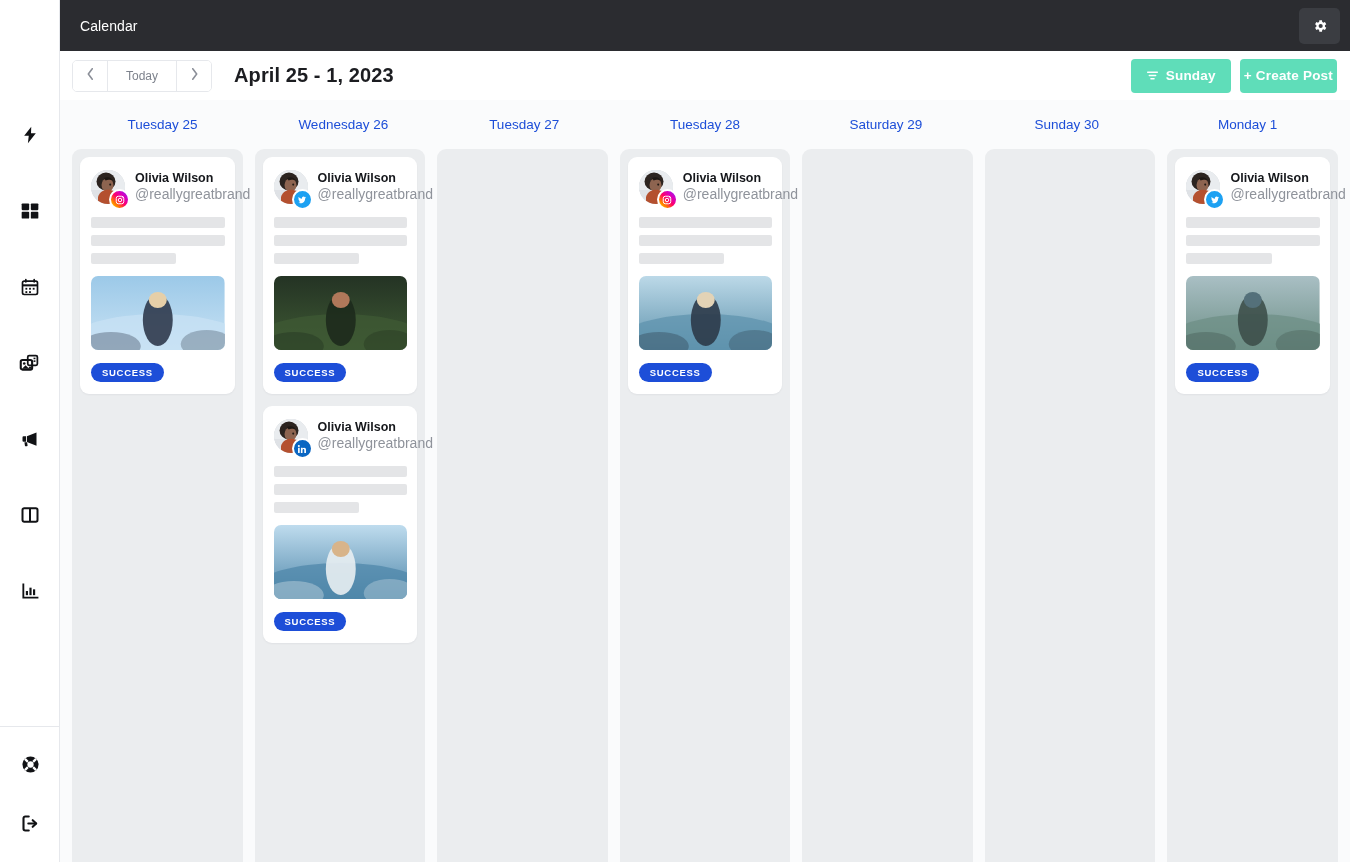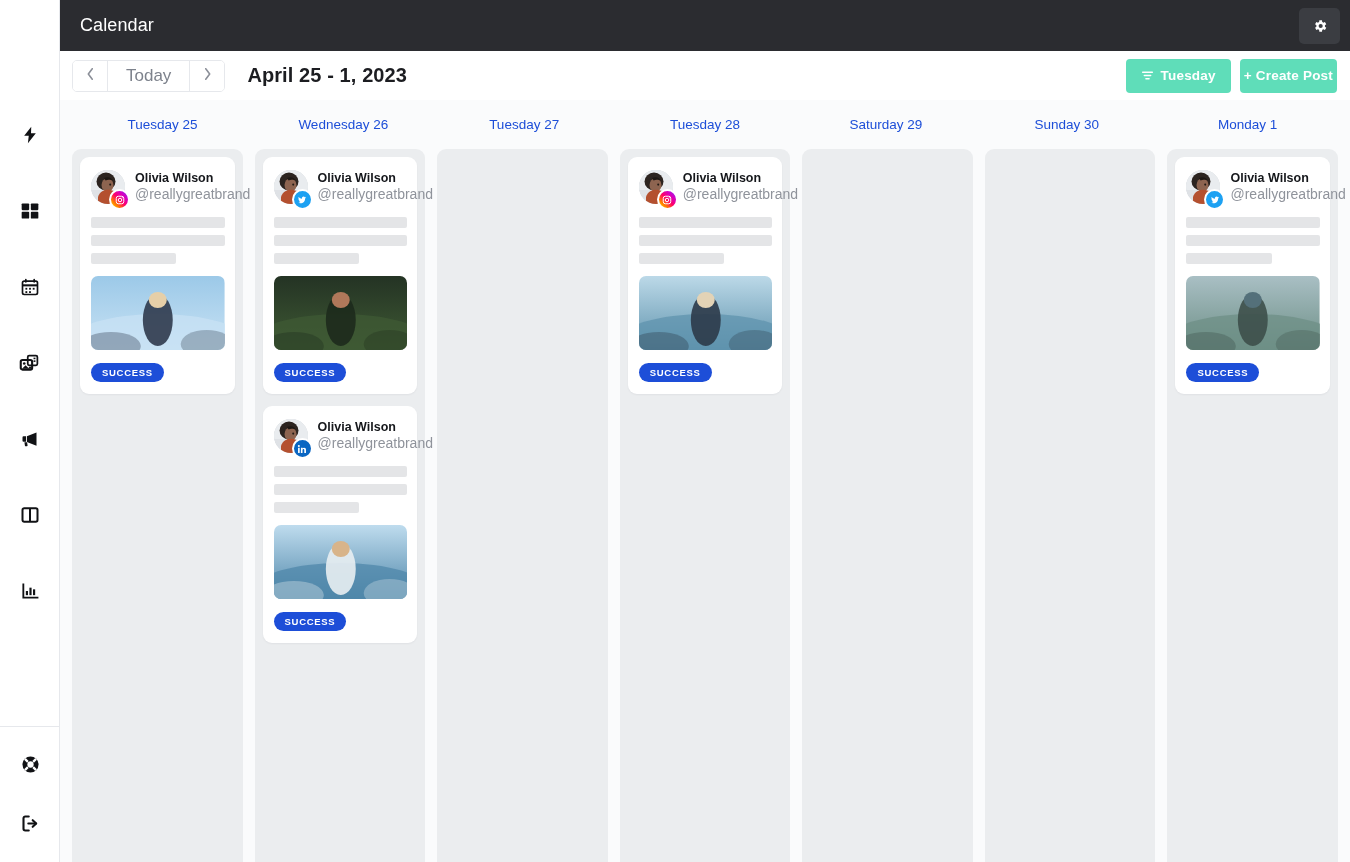--- a/index.html
+++ b/index.html
@@ -38,21 +38,21 @@
   
   .main { flex: 1 1 auto; display: flex; flex-direction: column; height: 862px; min-width: 0; }
 
   
   .topbar {
     height: 51px; background: #2b2c30;
     display: flex; align-items: center;
     padding: 0 10px 0 20px;
     flex: 0 0 51px;
   }
-  .topbar-title { color: #ffffff; font-size: 18px; font-weight: 400; letter-spacing: .1px; }
+  .topbar-title { color: #ffffff; font-size: 14px; font-weight: 400; letter-spacing: .1px; }
   .topbar-spacer { flex: 1 1 auto; }
   .gear-btn {
     width: 41px; height: 36px; border-radius: 5px;
     background: #3b3d42;
     display: flex; align-items: center; justify-content: center;
     cursor: pointer;
   }
   .gear-btn svg { display:block; }
 
   
@@ -67,21 +67,21 @@
     border: 1px solid #e6e8ec; border-radius: 5px;
     height: 32px; overflow: hidden;
     background: #fff;
   }
   .nav-btn {
     height: 30px; min-width: 34px;
     display: flex; align-items: center; justify-content: center;
     color: #8b8f98; font-size: 15px; cursor: pointer;
     background: #fff;
   }
-  .nav-btn.today { padding: 0 18px; font-size: 17px; color: #7d828c; border-left: 1px solid #e6e8ec; border-right: 1px solid #e6e8ec; }
+  .nav-btn.today { padding: 0 18px; font-size: 12px; color: #7d828c; border-left: 1px solid #e6e8ec; border-right: 1px solid #e6e8ec; }
   .range-title {
     margin-left: 22px;
     font-size: 20px; font-weight: bold; color: #1c1d21; letter-spacing: .1px;
   }
   .toolbar-spacer { flex: 1 1 auto; }
   .tbtn {
     height: 34px; border-radius: 4px;
     background: #5fddb9;
     color: #ffffff; font-size: 13.5px; font-weight: bold;
     display: flex; align-items: center; justify-content: center;
@@ -314,21 +314,21 @@
         </div>
       </div>
       <div class="range-title">April 25 - 1, 2023</div>
       <div class="toolbar-spacer"></div>
       <div class="tbtn filter">
         <span class="fi">
           <svg width="13" height="13" viewBox="0 0 16 16" fill="none" stroke="#ffffff" stroke-width="1.6" stroke-linecap="round">
             <path d="M2 4h12M4 8h8M6 12h4"></path>
           </svg>
         </span>
-        <span>Tuesday</span>
+        <span>Sunday</span>
       </div>
       <div class="tbtn">+ Create Post</div>
     </div>
 
     <div class="calendar">
       <div class="dayhead-row" id="dayheads">
           <div class="dayhead">Tuesday 25</div>
           <div class="dayhead">Wednesday 26</div>
           <div class="dayhead">Tuesday 27</div>
           <div class="dayhead">Tuesday 28</div>

